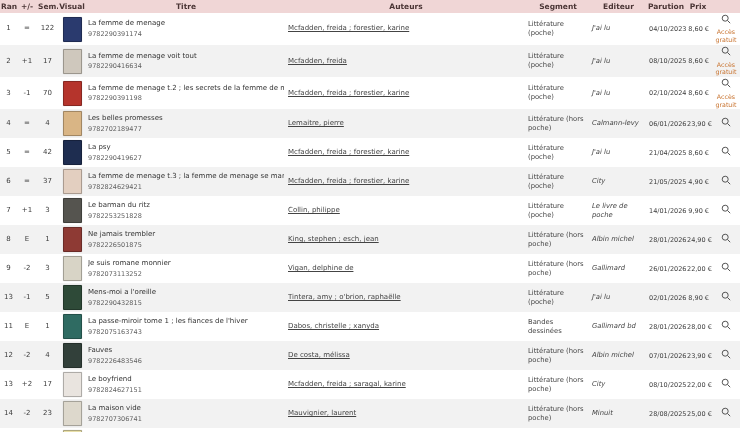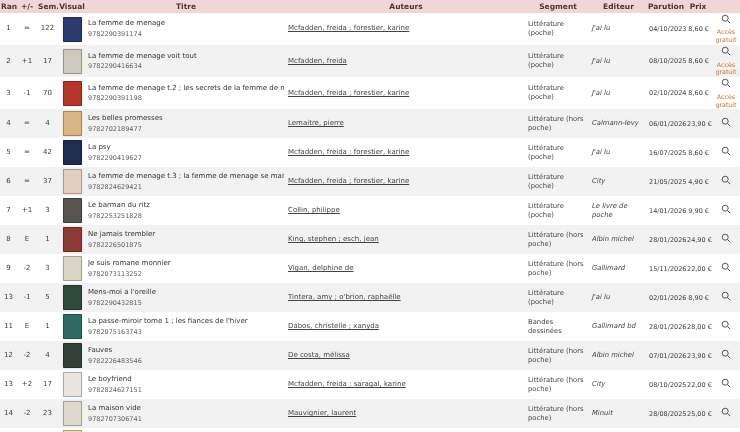--- a/index.html
+++ b/index.html
@@ -198,21 +198,21 @@
     </td>
     <td style="height: 20px;">
       <div class="title-line">La psy</div>
       <div class="ean-line">9782290419627</div>
     </td>
     <td style="height: 20px;">
       <div class="authors-line">Mcfadden, freida ; forestier, karine</div>
     </td>
     <td class="segment-cell" style="height: 20px;">Littérature (poche)</td>
     <td class="publisher-cell" style="height: 20px;">J'ai lu</td>
-    <td class="release" style="height: 20px;">16/07/2025</td>
+    <td class="release" style="height: 20px;">21/04/2025</td>
     <td class="price" style="height: 20px;">8,60 €</td>
     <td class="action" style="height: 20px;">
       <span class="mag">
         <svg width="10" height="10" viewBox="0 0 10 10">
           <circle cx="4.2" cy="4.2" r="3" fill="none" stroke="#555" stroke-width="1"></circle>
           <line x1="6.5" y1="6.5" x2="9.2" y2="9.2" stroke="#555" stroke-width="1"></line>
         </svg>
       </span>
       
     </td>
@@ -314,21 +314,21 @@
     </td>
     <td style="height: 20px;">
       <div class="title-line">Je suis romane monnier</div>
       <div class="ean-line">9782073113252</div>
     </td>
     <td style="height: 20px;">
       <div class="authors-line">Vigan, delphine de</div>
     </td>
     <td class="segment-cell" style="height: 20px;">Littérature (hors poche)</td>
     <td class="publisher-cell" style="height: 20px;">Gallimard</td>
-    <td class="release" style="height: 20px;">15/11/2026</td>
+    <td class="release" style="height: 20px;">26/01/2026</td>
     <td class="price" style="height: 20px;">22,00 €</td>
     <td class="action" style="height: 20px;">
       <span class="mag">
         <svg width="10" height="10" viewBox="0 0 10 10">
           <circle cx="4.2" cy="4.2" r="3" fill="none" stroke="#555" stroke-width="1"></circle>
           <line x1="6.5" y1="6.5" x2="9.2" y2="9.2" stroke="#555" stroke-width="1"></line>
         </svg>
       </span>
       
     </td>

